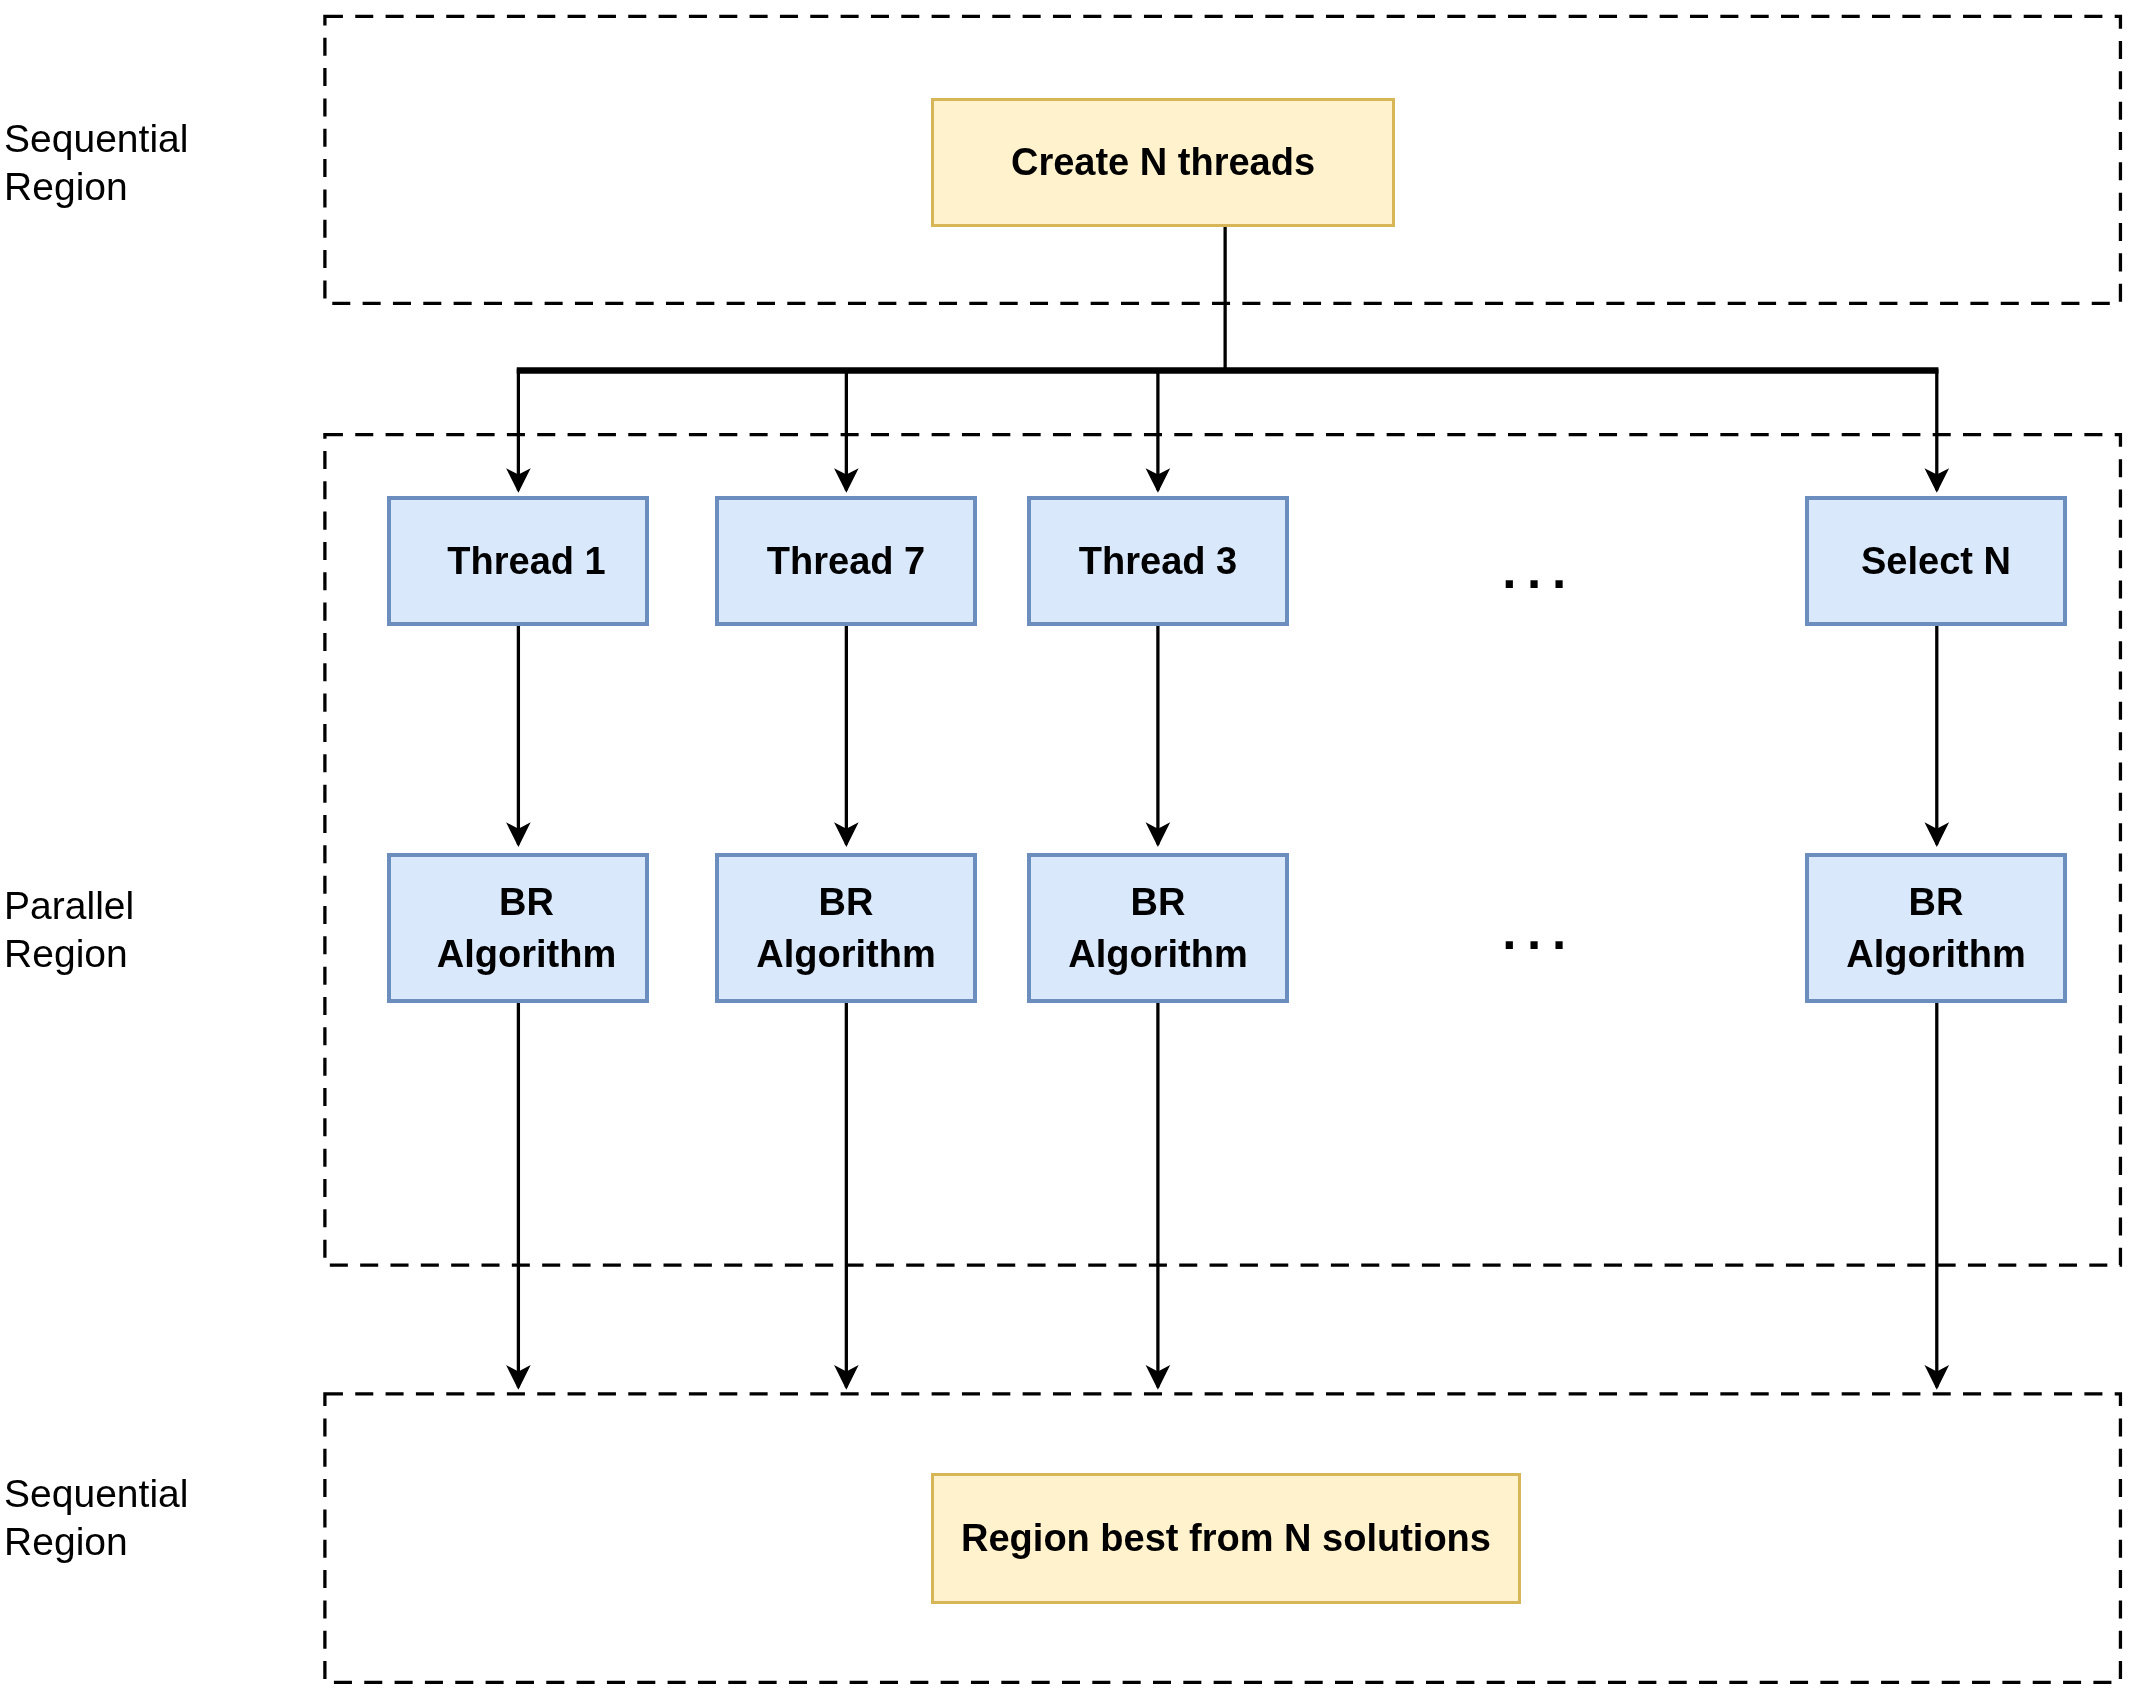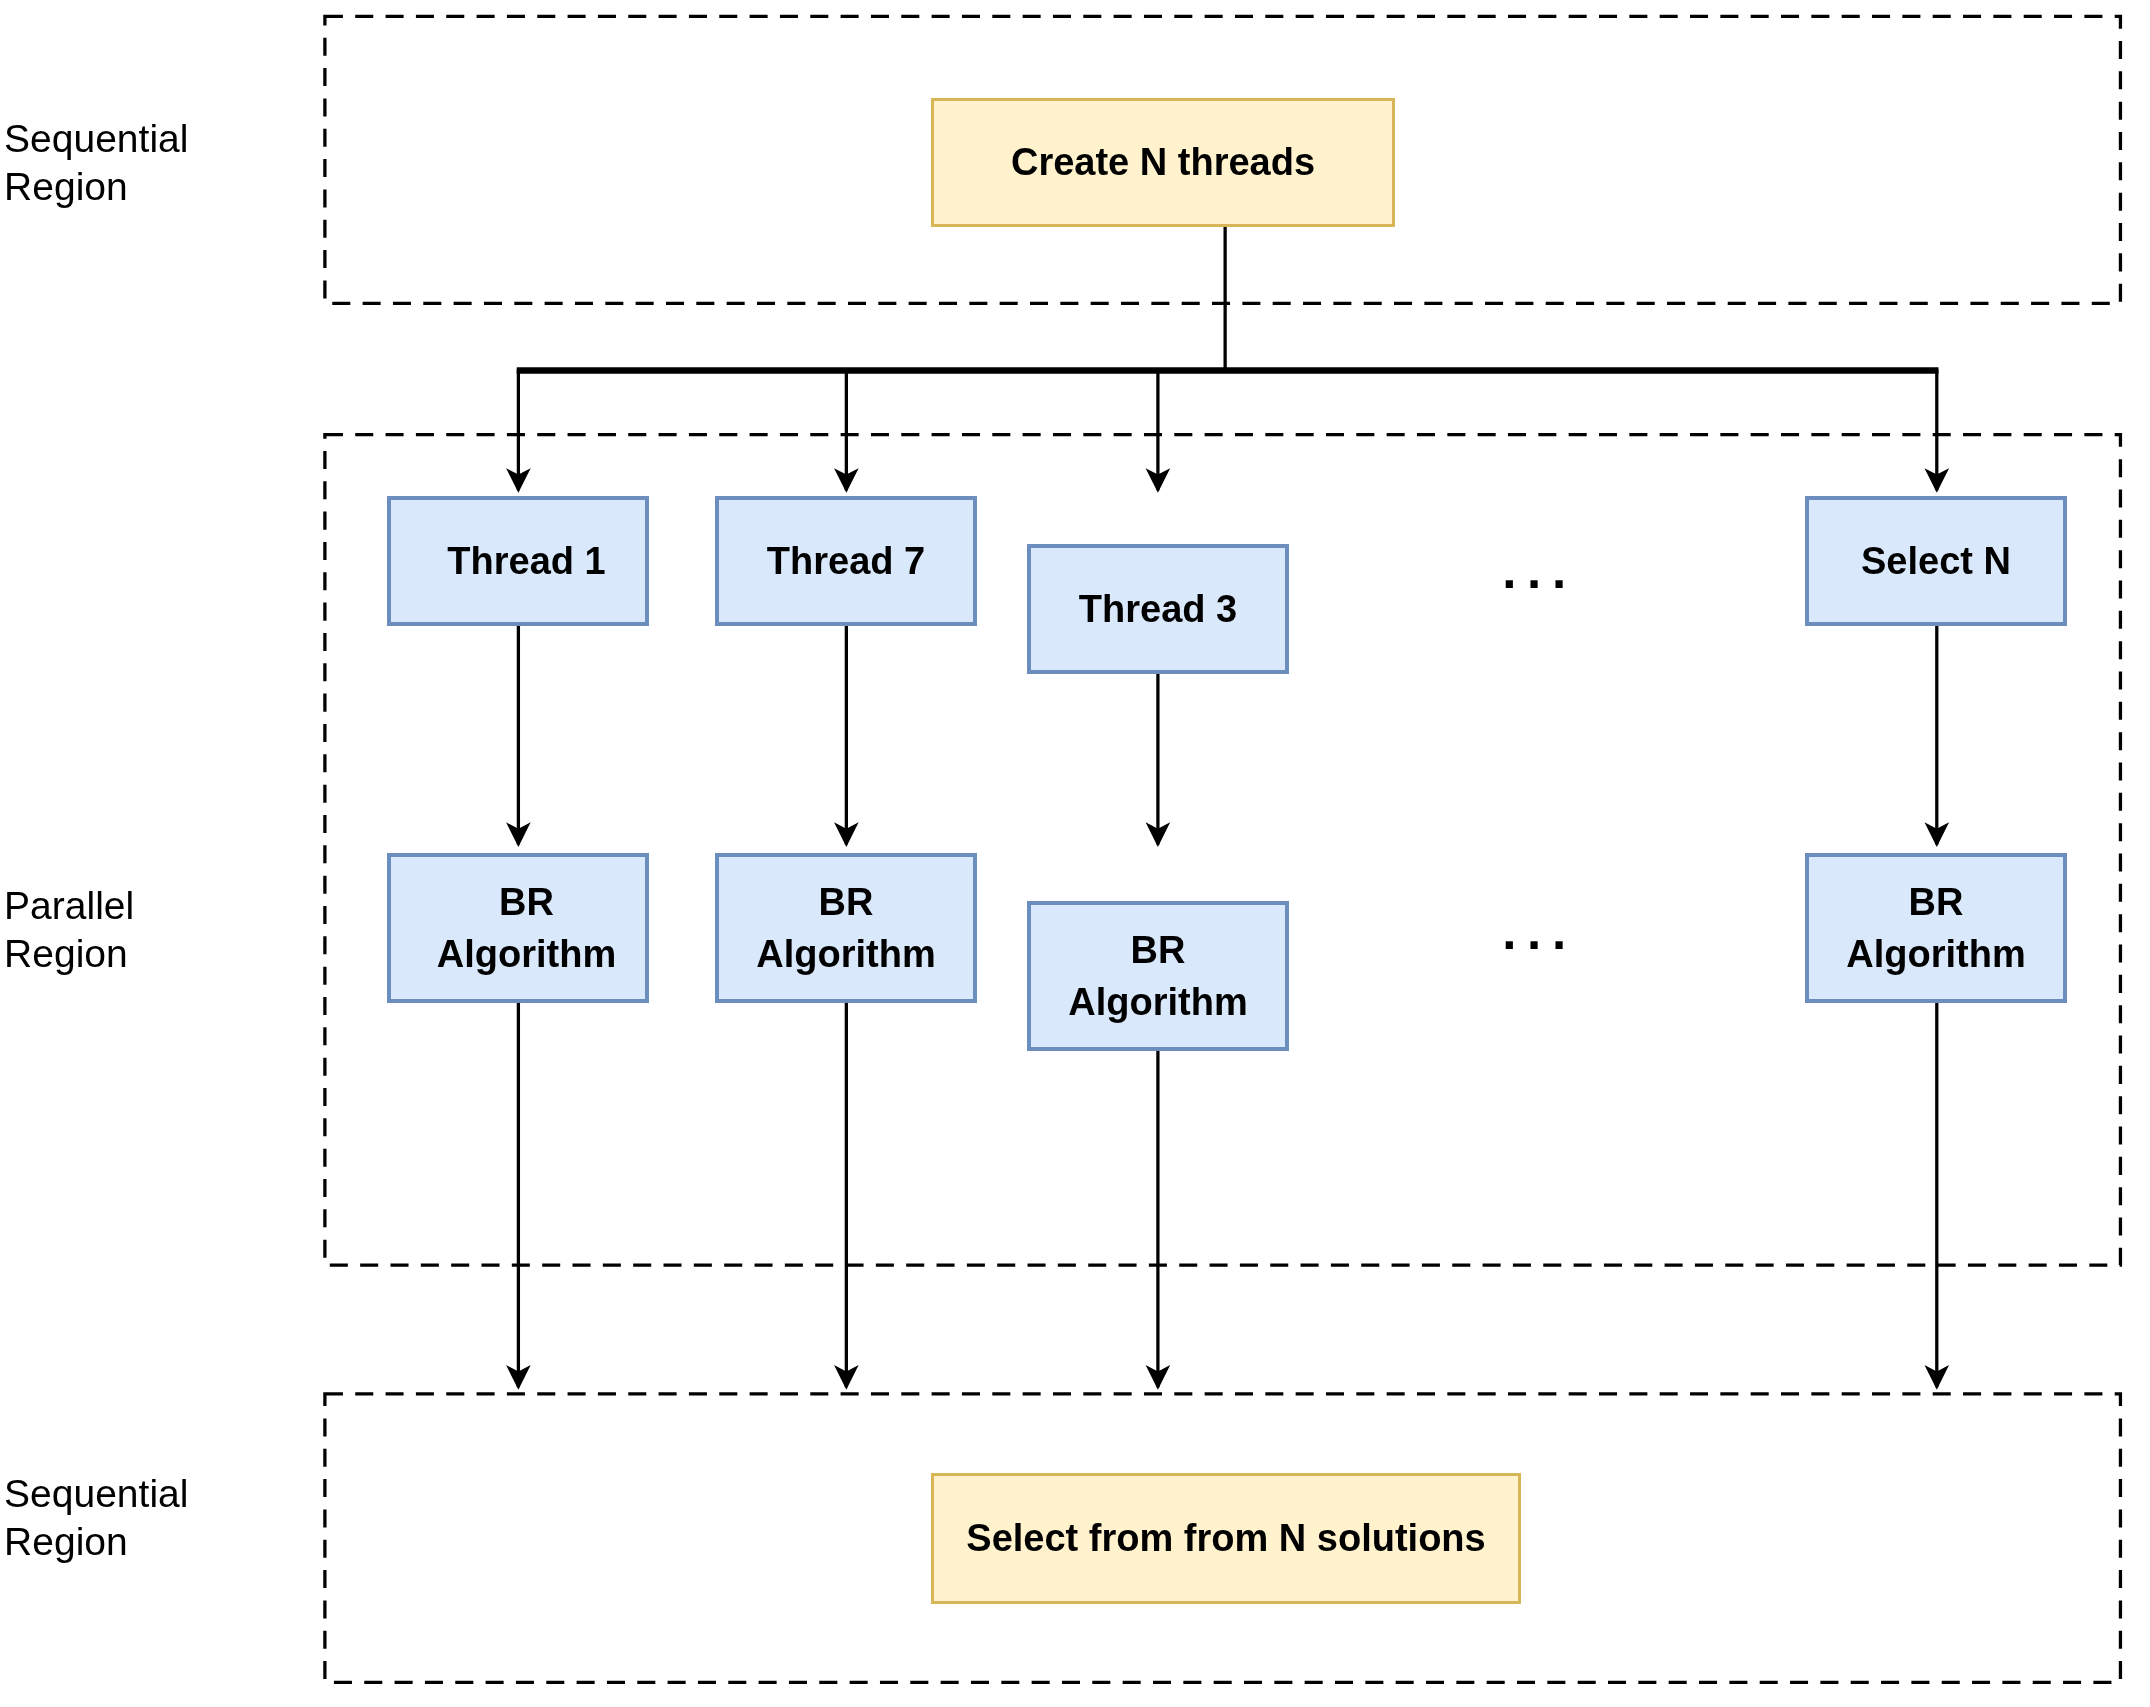--- a/index.html
+++ b/index.html
@@ -18,21 +18,21 @@
   .arrowhead{fill:var(--line,#000);stroke:none;}
   .node{
     position:absolute;box-sizing:border-box;
     display:flex;flex-direction:column;align-items:center;justify-content:center;
     text-align:center;font-weight:bold;font-size:38px;line-height:1.38;
   }
   .node.blue{background:var(--node-blue-fill,#dae8fc);border:4.1px solid var(--node-blue-border,#6c8ebf);}
   .node.yellow{background:var(--node-yellow-fill,#fff2cc);border:3.3px solid var(--node-yellow-border,#d6b656);}
   .thread{top:496px;width:262px;height:130px;}
   .br{top:853px;width:262px;height:150px;}
-  .col1{left:387px;padding-left:17px;} .col2{left:715px;} .col3{left:1027px;margin-top:48px;} .colN{left:1805px;}
+  .col1{left:387px;padding-left:17px;} .col2{left:715px;} .col3{left:1027px;} .colN{left:1805px;}
   #node-create{left:931px;top:98px;width:464px;height:129px;}
   #node-select{left:931px;top:1473px;width:590px;height:131px;}
   .region-label{
     position:absolute;left:4.1px;width:271px;
     text-align:left;font-weight:normal;font-size:39px;line-height:1.24;
   }
   #label-region-top{top:115px;}
   #label-region-mid{top:882px;}
   #label-region-bottom{top:1470px;}
   .ellipsis{
@@ -122,17 +122,17 @@
     <div>Algorithm</div>
   </div>
   <div class="node blue br colN">
     <div>BR</div>
     <div>Algorithm</div>
   </div>
 
   <div class="ellipsis" id="ellipsis-brs">...</div>
 
   <div class="node yellow" id="node-select">
-    <div>Select from from N solutions</div>
+    <div>Region best from N solutions</div>
   </div>
 
 </div>
 
 
 </body></html>

